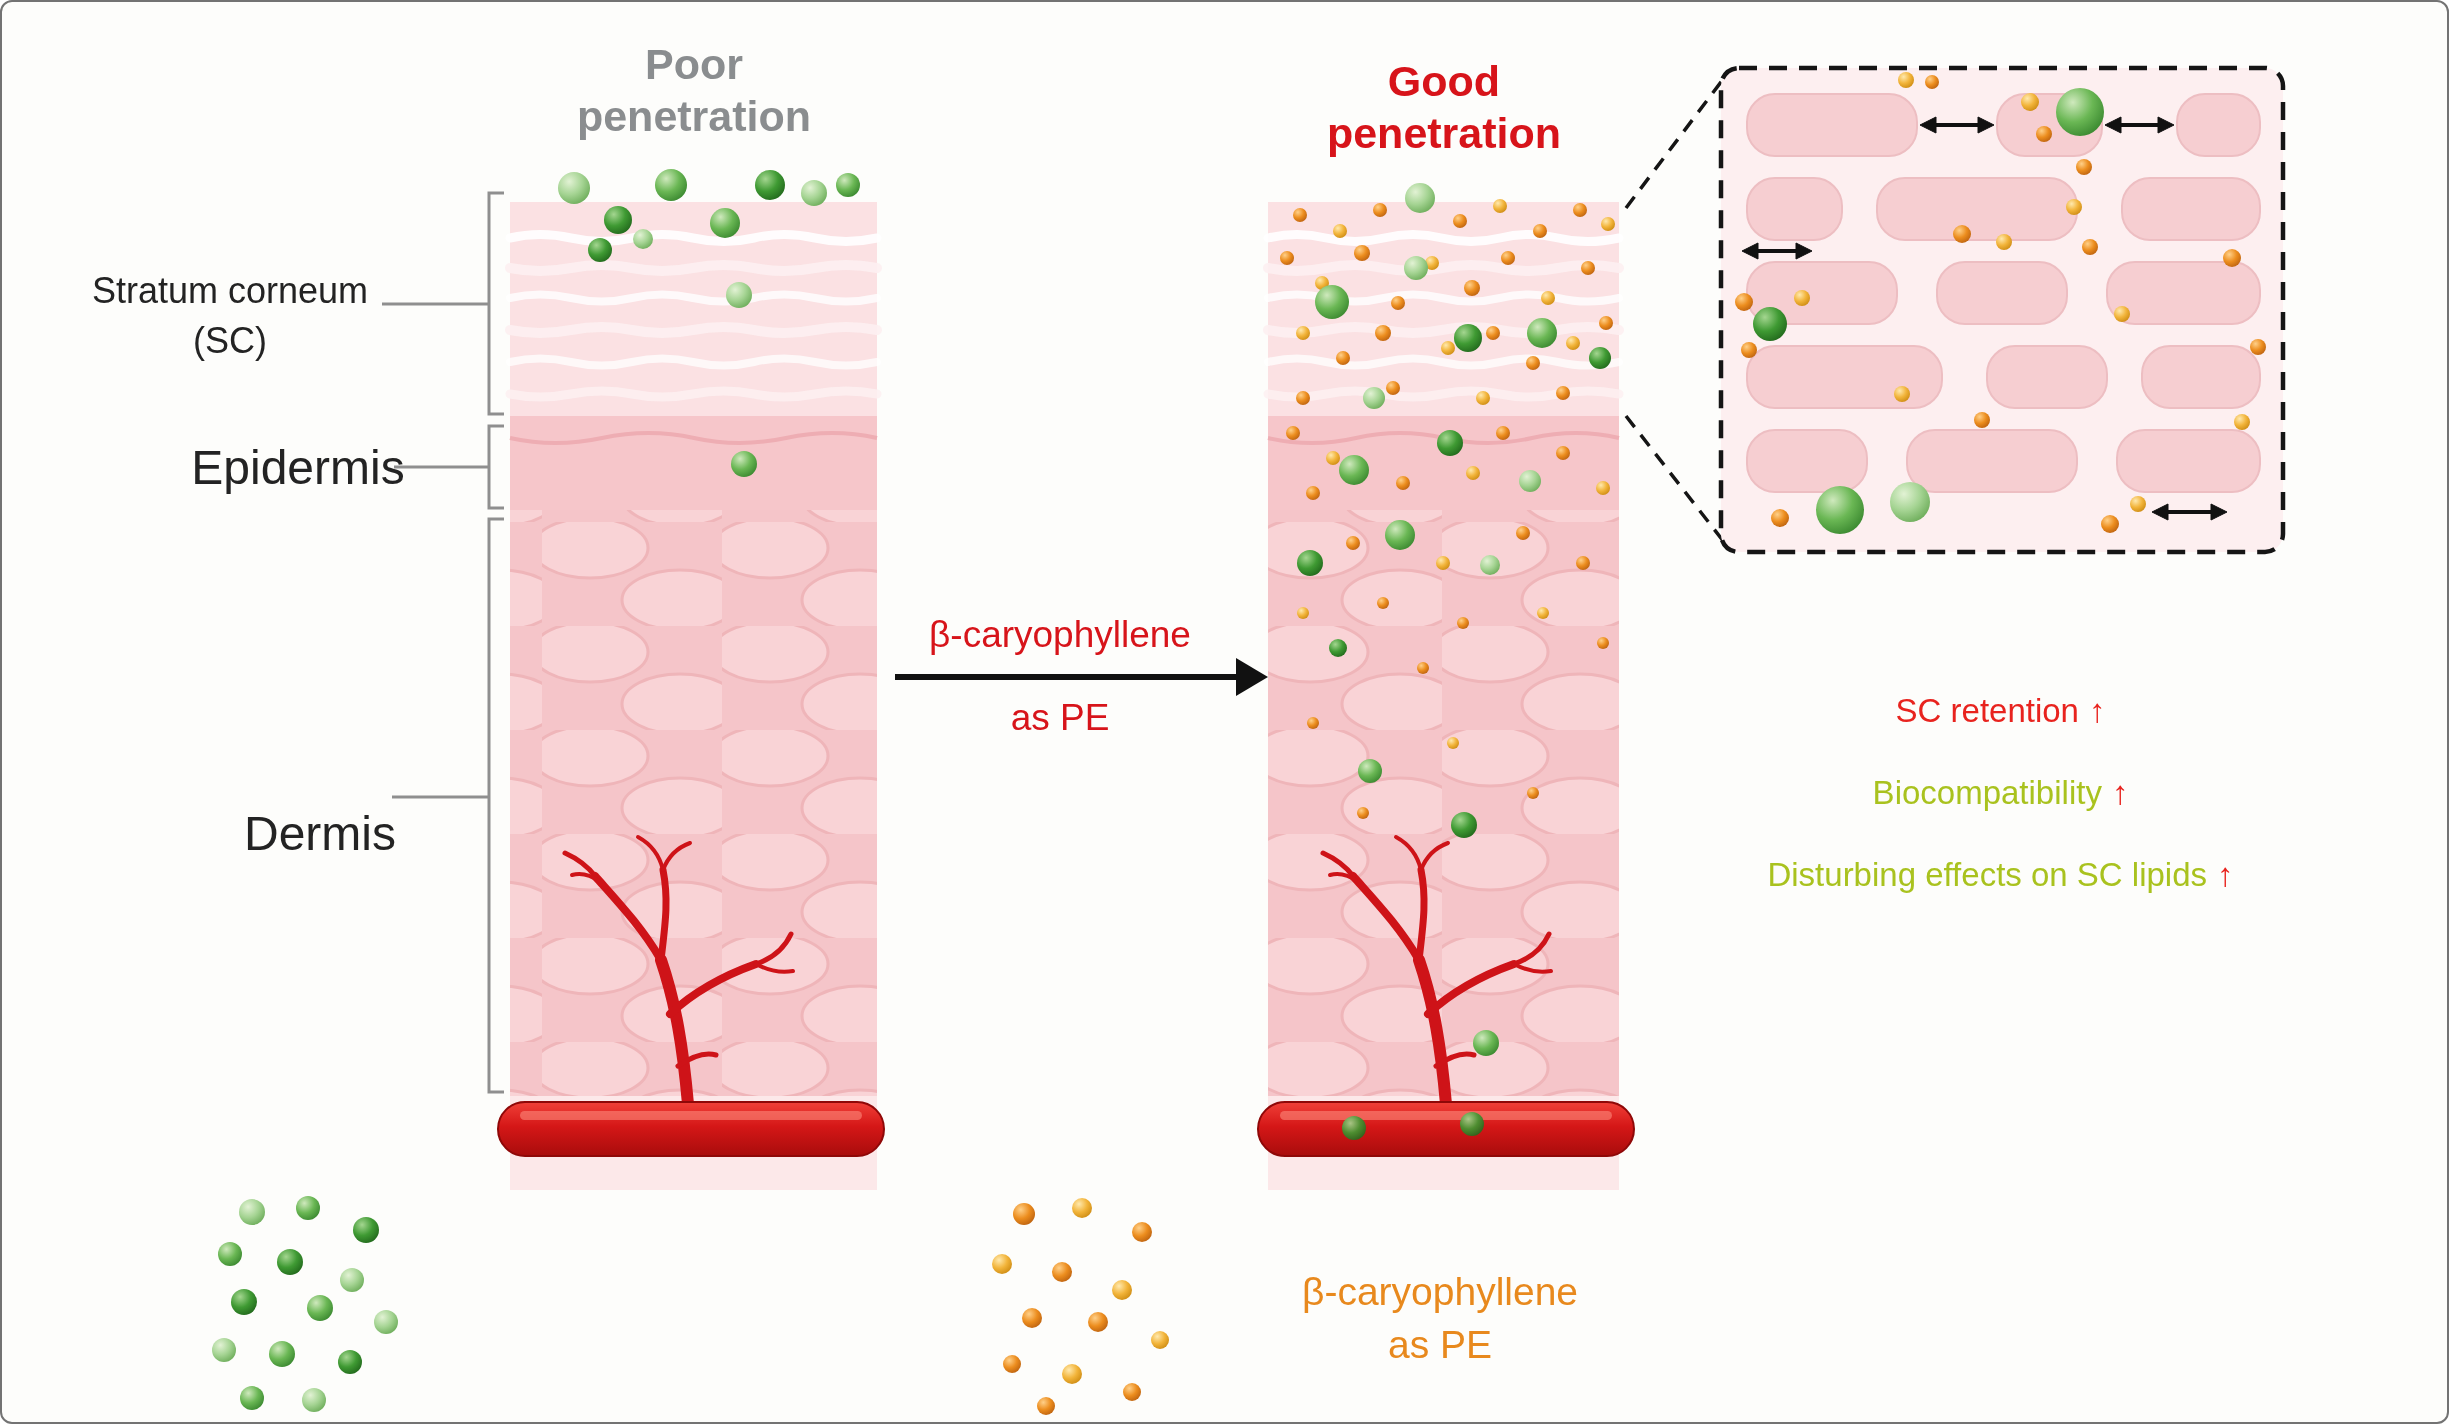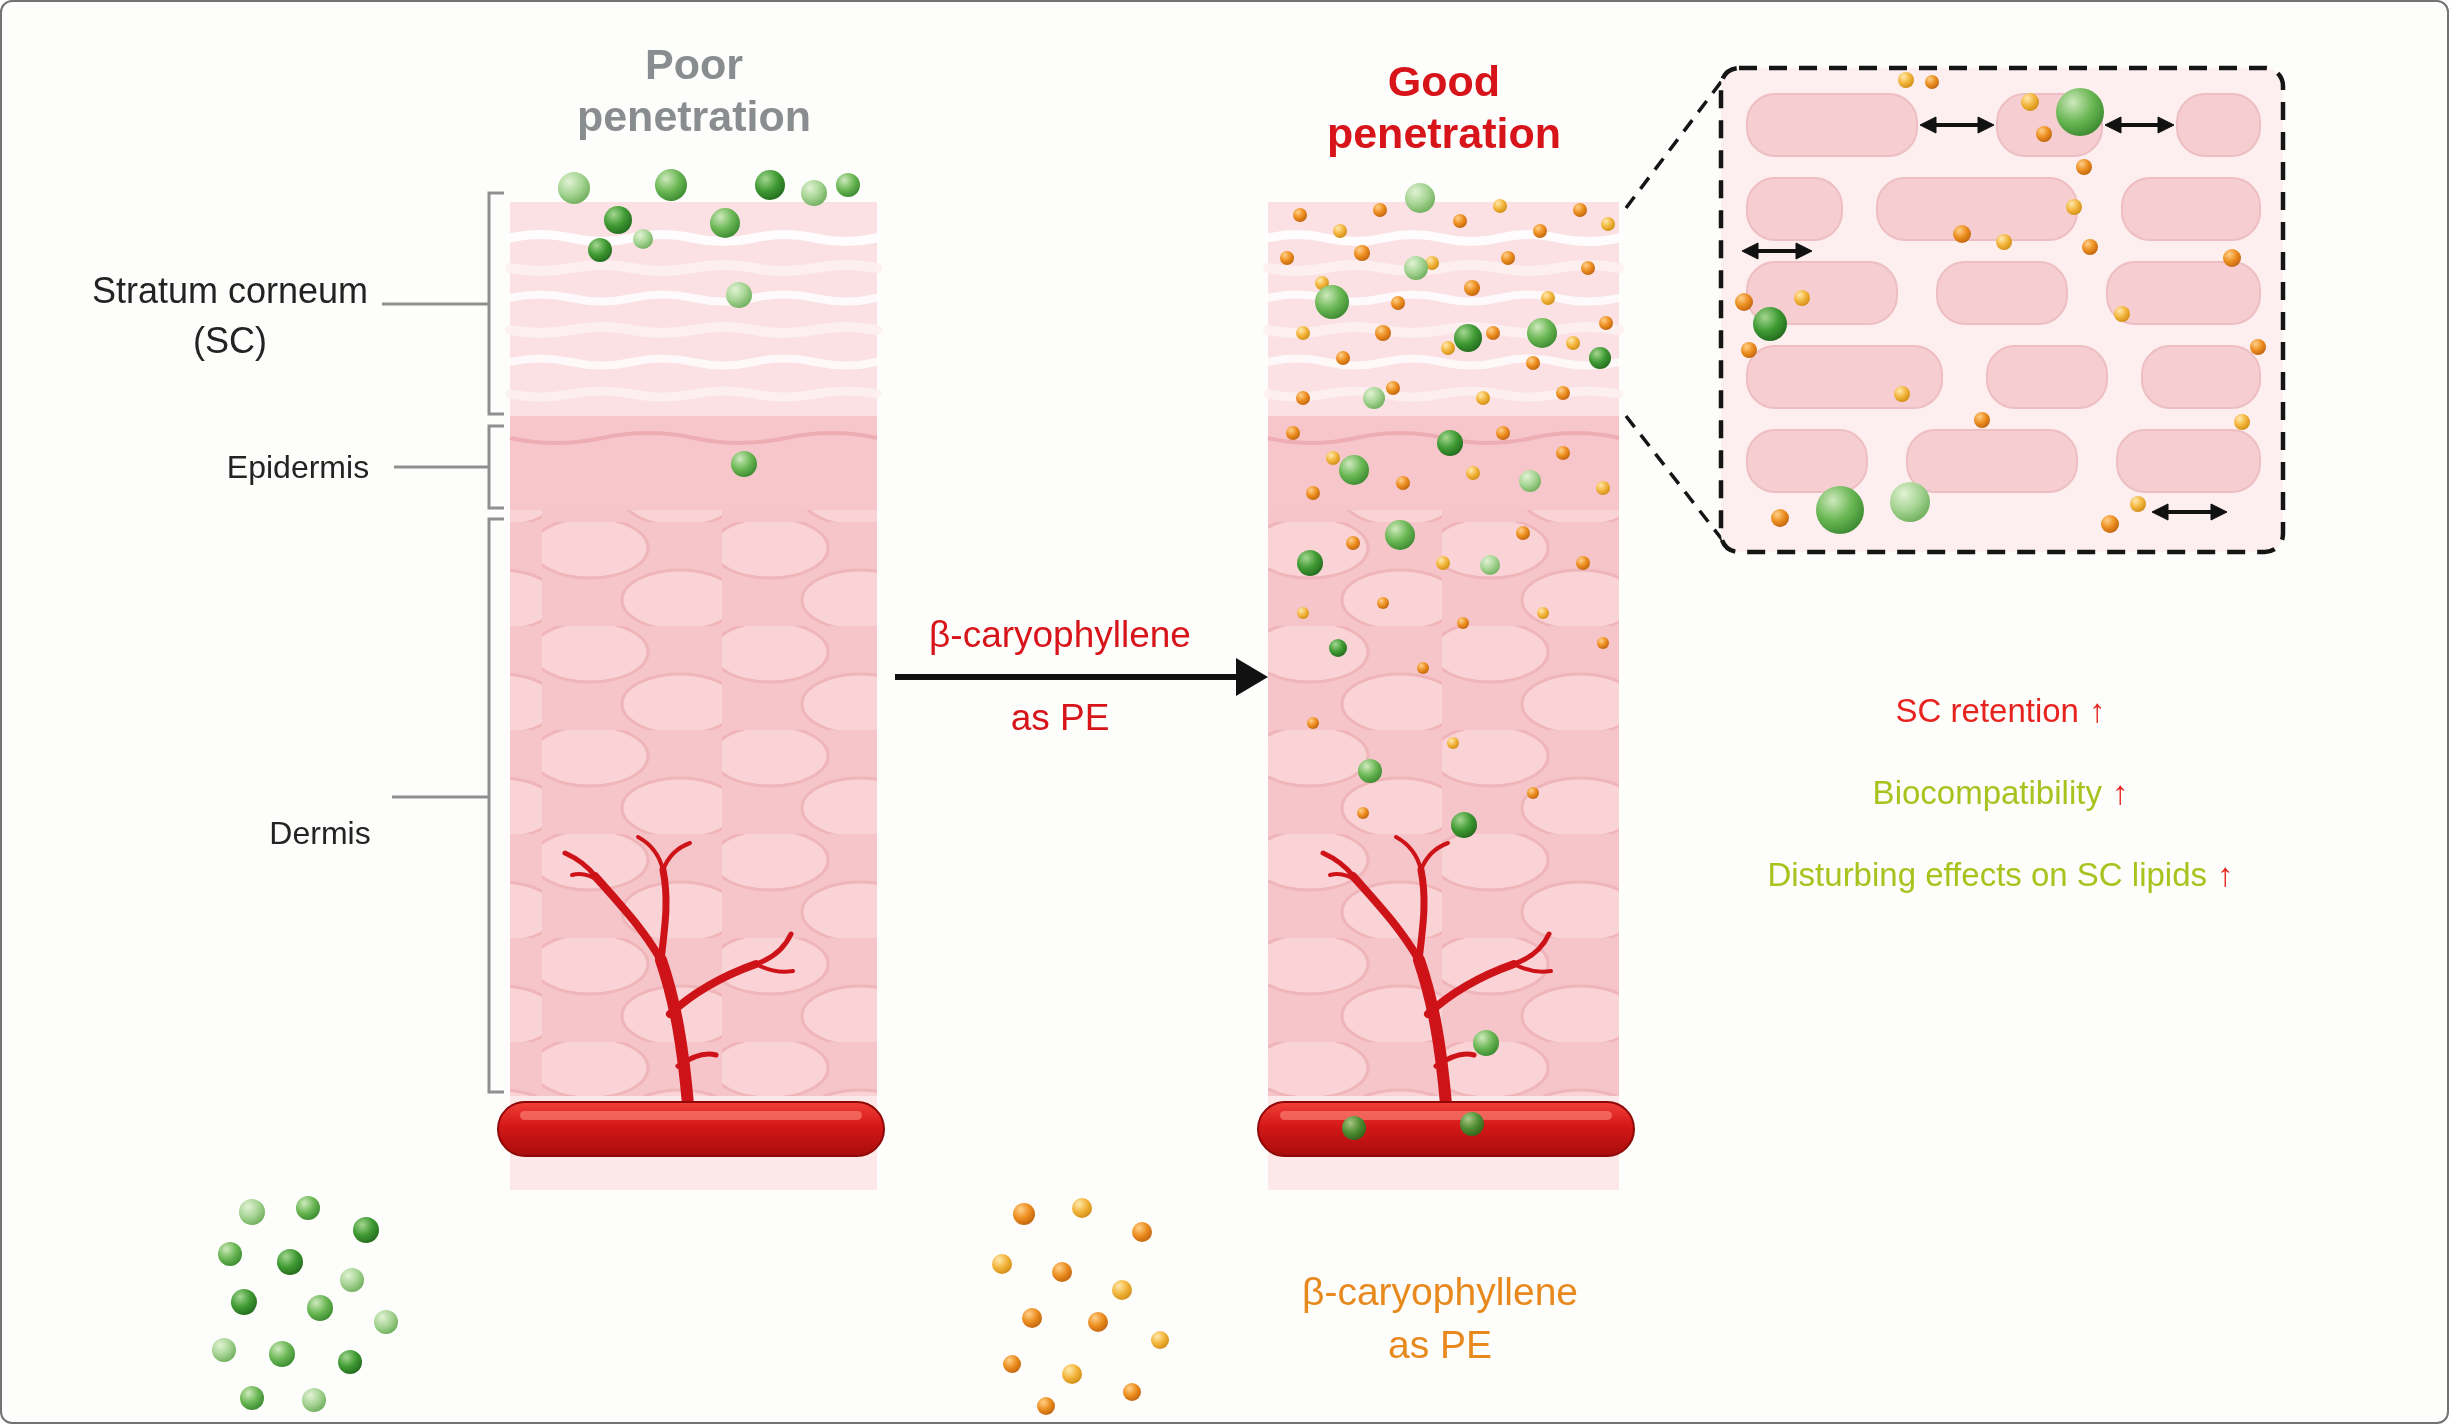--- a/index.html
+++ b/index.html
@@ -6,21 +6,21 @@
   html,body { background:#ffffff; }
   .figure {
     position:relative; width:2449px; height:1424px;
     background:#fdfdfb; border:2px solid #737373; border-radius:12px;
     overflow:hidden; font-family:"Liberation Sans", sans-serif;
   }
   svg.graphic { position:absolute; left:0; top:0; }
   .abs { position:absolute; }
   .title { font-size:43px; font-weight:700; text-align:center; line-height:1.22; transform:translateX(-50%); white-space:nowrap; }
   .two-line-label { font-size:36px; color:#232323; text-align:center; line-height:1.4; transform:translateX(-50%); white-space:nowrap; }
-  .single-label { font-size:32px; color:#232323; transform:translate(-50%,-50%); white-space:nowrap; }
+  .single-label { font-size:48px; color:#232323; transform:translate(-50%,-50%); white-space:nowrap; }
   .arrow-label { font-size:37px; font-weight:400; transform:translate(-50%,-50%); white-space:nowrap; }
   .effect-line { font-size:33px; transform:translate(-50%,-50%); white-space:nowrap; }
   .effect-line .up { font-weight:700; margin-left:10px; letter-spacing:3px; }
   .legend-label { font-size:39px; text-align:center; line-height:1.35; transform:translateX(-50%); white-space:nowrap; }
 </style>
 </head>
 <body>
 
 <div class="figure">
 

